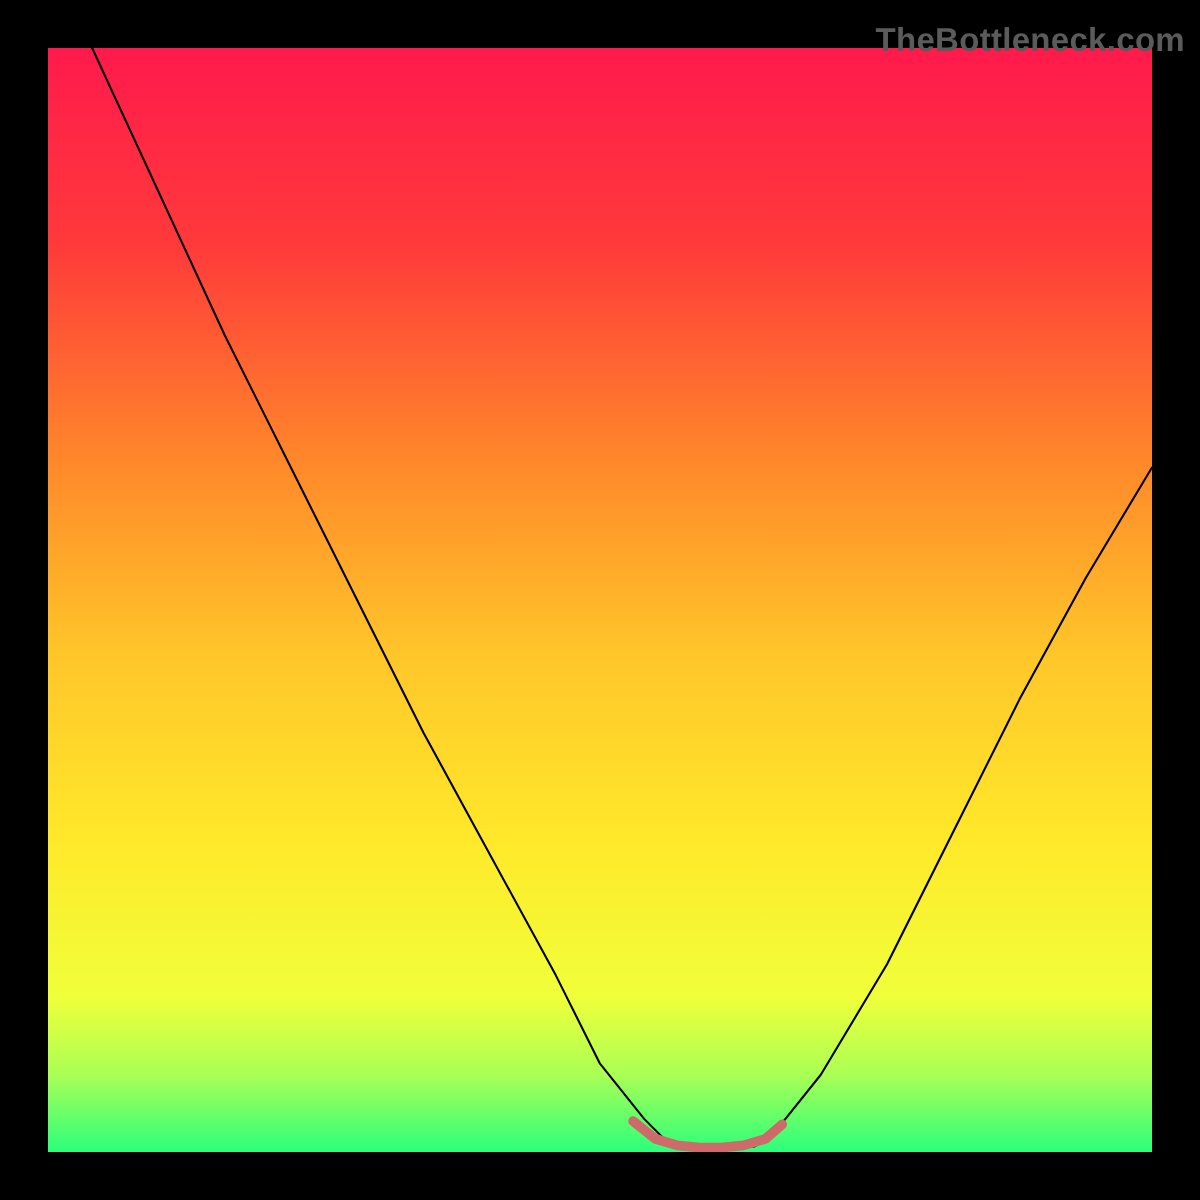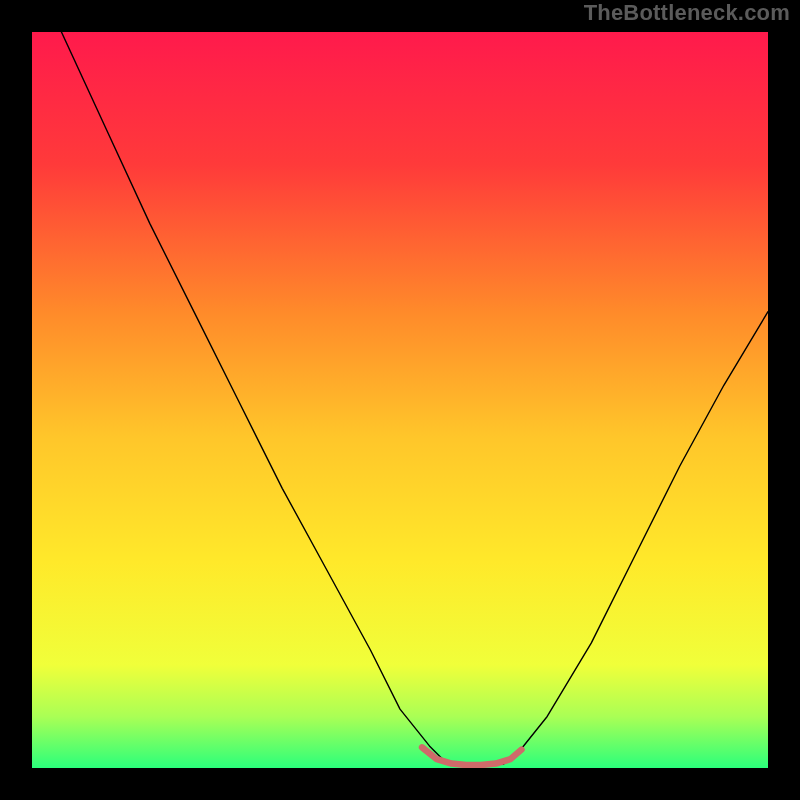--- a/index.html
+++ b/index.html
@@ -12,21 +12,21 @@
     font-family: Arial, Helvetica, sans-serif;
   }
   .frame {
     position: relative;
     width: 800px;
     height: 800px;
     background: #000;
   }
   .watermark {
     position: absolute;
-    top: 0;
+    top: 14px;
     right: 10px;
     color: #5b5b5b;
     font-size: 22px;
     font-weight: 600;
     letter-spacing: 0.2px;
     z-index: 20;
   }
   svg.plot {
     position: absolute;
     left: 32px;

